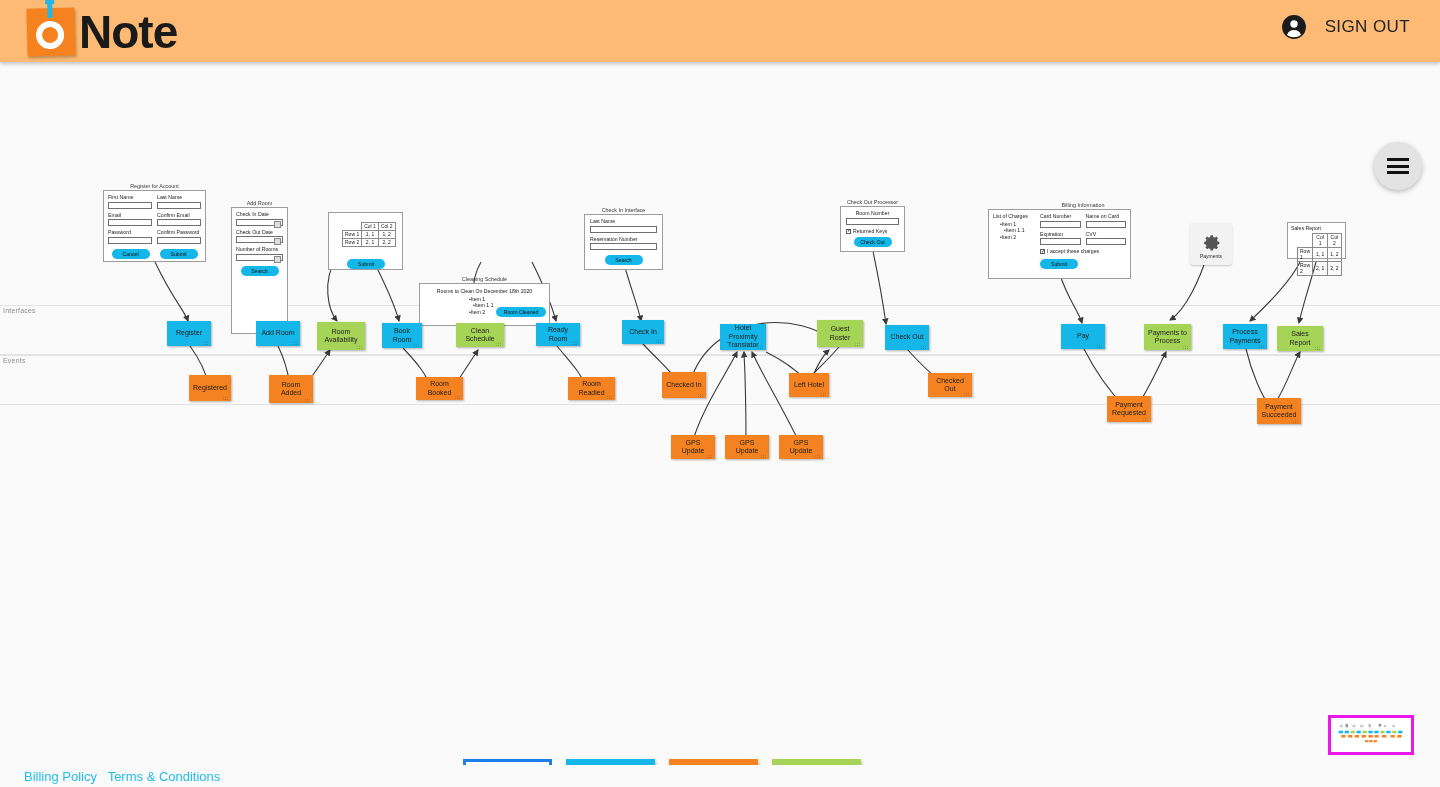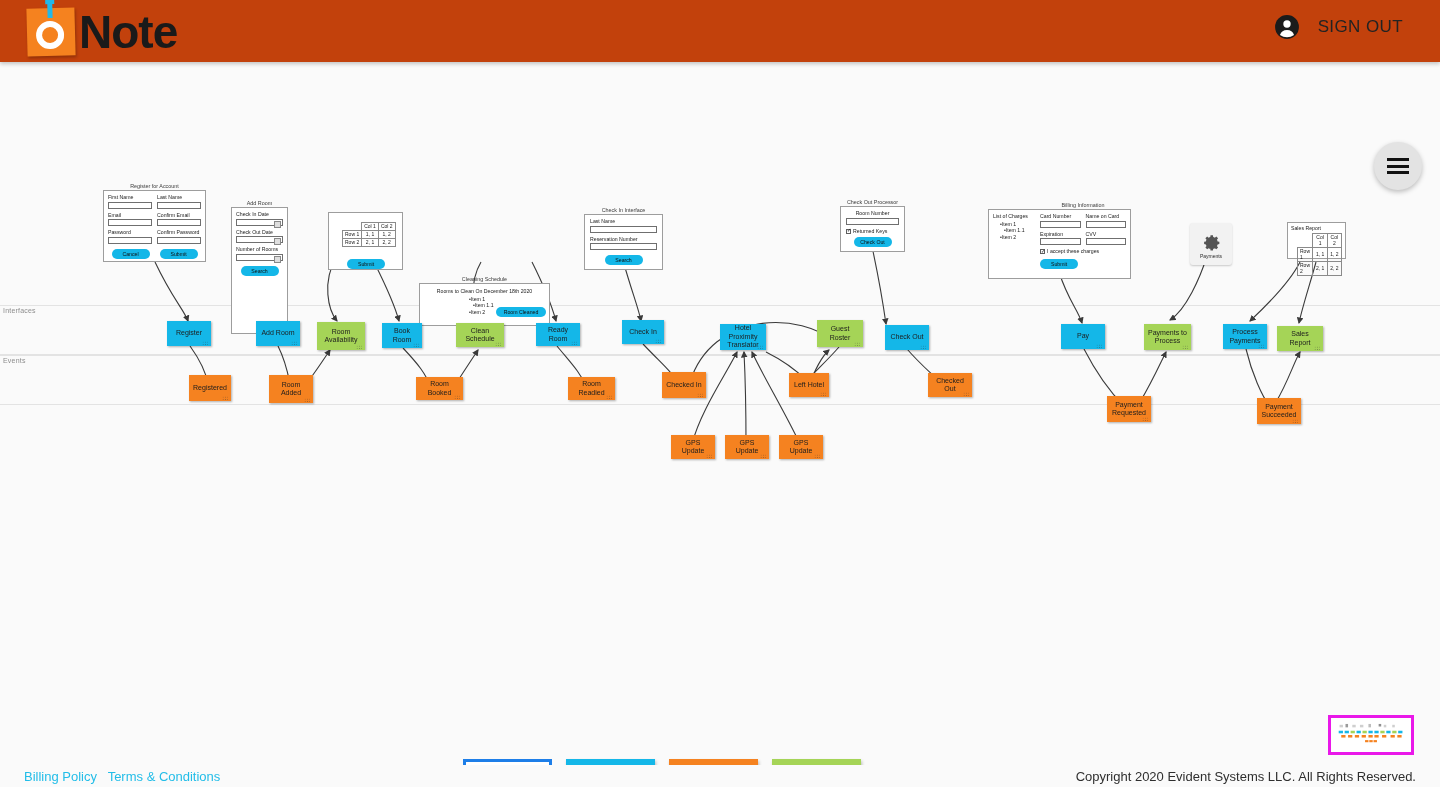--- a/index.html
+++ b/index.html
@@ -9,21 +9,21 @@
     width: 1440px; height: 787px;
     overflow: hidden;
     font-family: "Liberation Sans", sans-serif;
     background: #fafafa;
   }
 
   
   #app-header {
     position: absolute; top: 0; left: 0;
     width: 1440px; height: 62px;
-    background: #c2410c;
+    background: #fdba74;
     box-shadow: 0 2px 4px rgba(0,0,0,0.22);
     z-index: 40;
     display: flex; align-items: center;
   }
   #brand-logo {
     position: absolute; left: 27px; top: 5px;
     display: flex; align-items: center;
     height: 54px;
   }
   .logo-mark {
@@ -50,21 +50,21 @@
     width: 9px; height: 5px;
     background: #21b8e8;
   }
   .logo-word {
     font-size: 46px; font-weight: bold;
     color: #1a1a1a; letter-spacing: -1px;
     margin-left: 4px; line-height: 48px;
   }
 
   #header-right {
-    position: absolute; right: 33px; top: 0;
+    position: absolute; right: 26px; top: 0;
     height: 54px; display: flex; align-items: center; gap: 14px;
   }
   #account-icon { width: 26px; height: 26px; display:block; }
   #sign-out-btn {
     font-size: 17px; font-weight: 500;
     color: #232323; letter-spacing: .4px;
     background: none; border: none; cursor: pointer;
     font-family: "Liberation Sans", sans-serif;
     padding: 6px 4px;
   }
@@ -689,14 +689,13 @@
   </div>
 
 </div>
 
 <footer id="app-footer">
   <div id="footer-links">
     <span>Billing Policy</span>
     <span>&nbsp;</span>
     <span>Terms &amp; Conditions</span>
   </div>
-  <div id="footer-copyright">Copyright 2020 Evident Systems LLC. All Rights Reserved.</div>
 </footer>
 
 </body></html>

